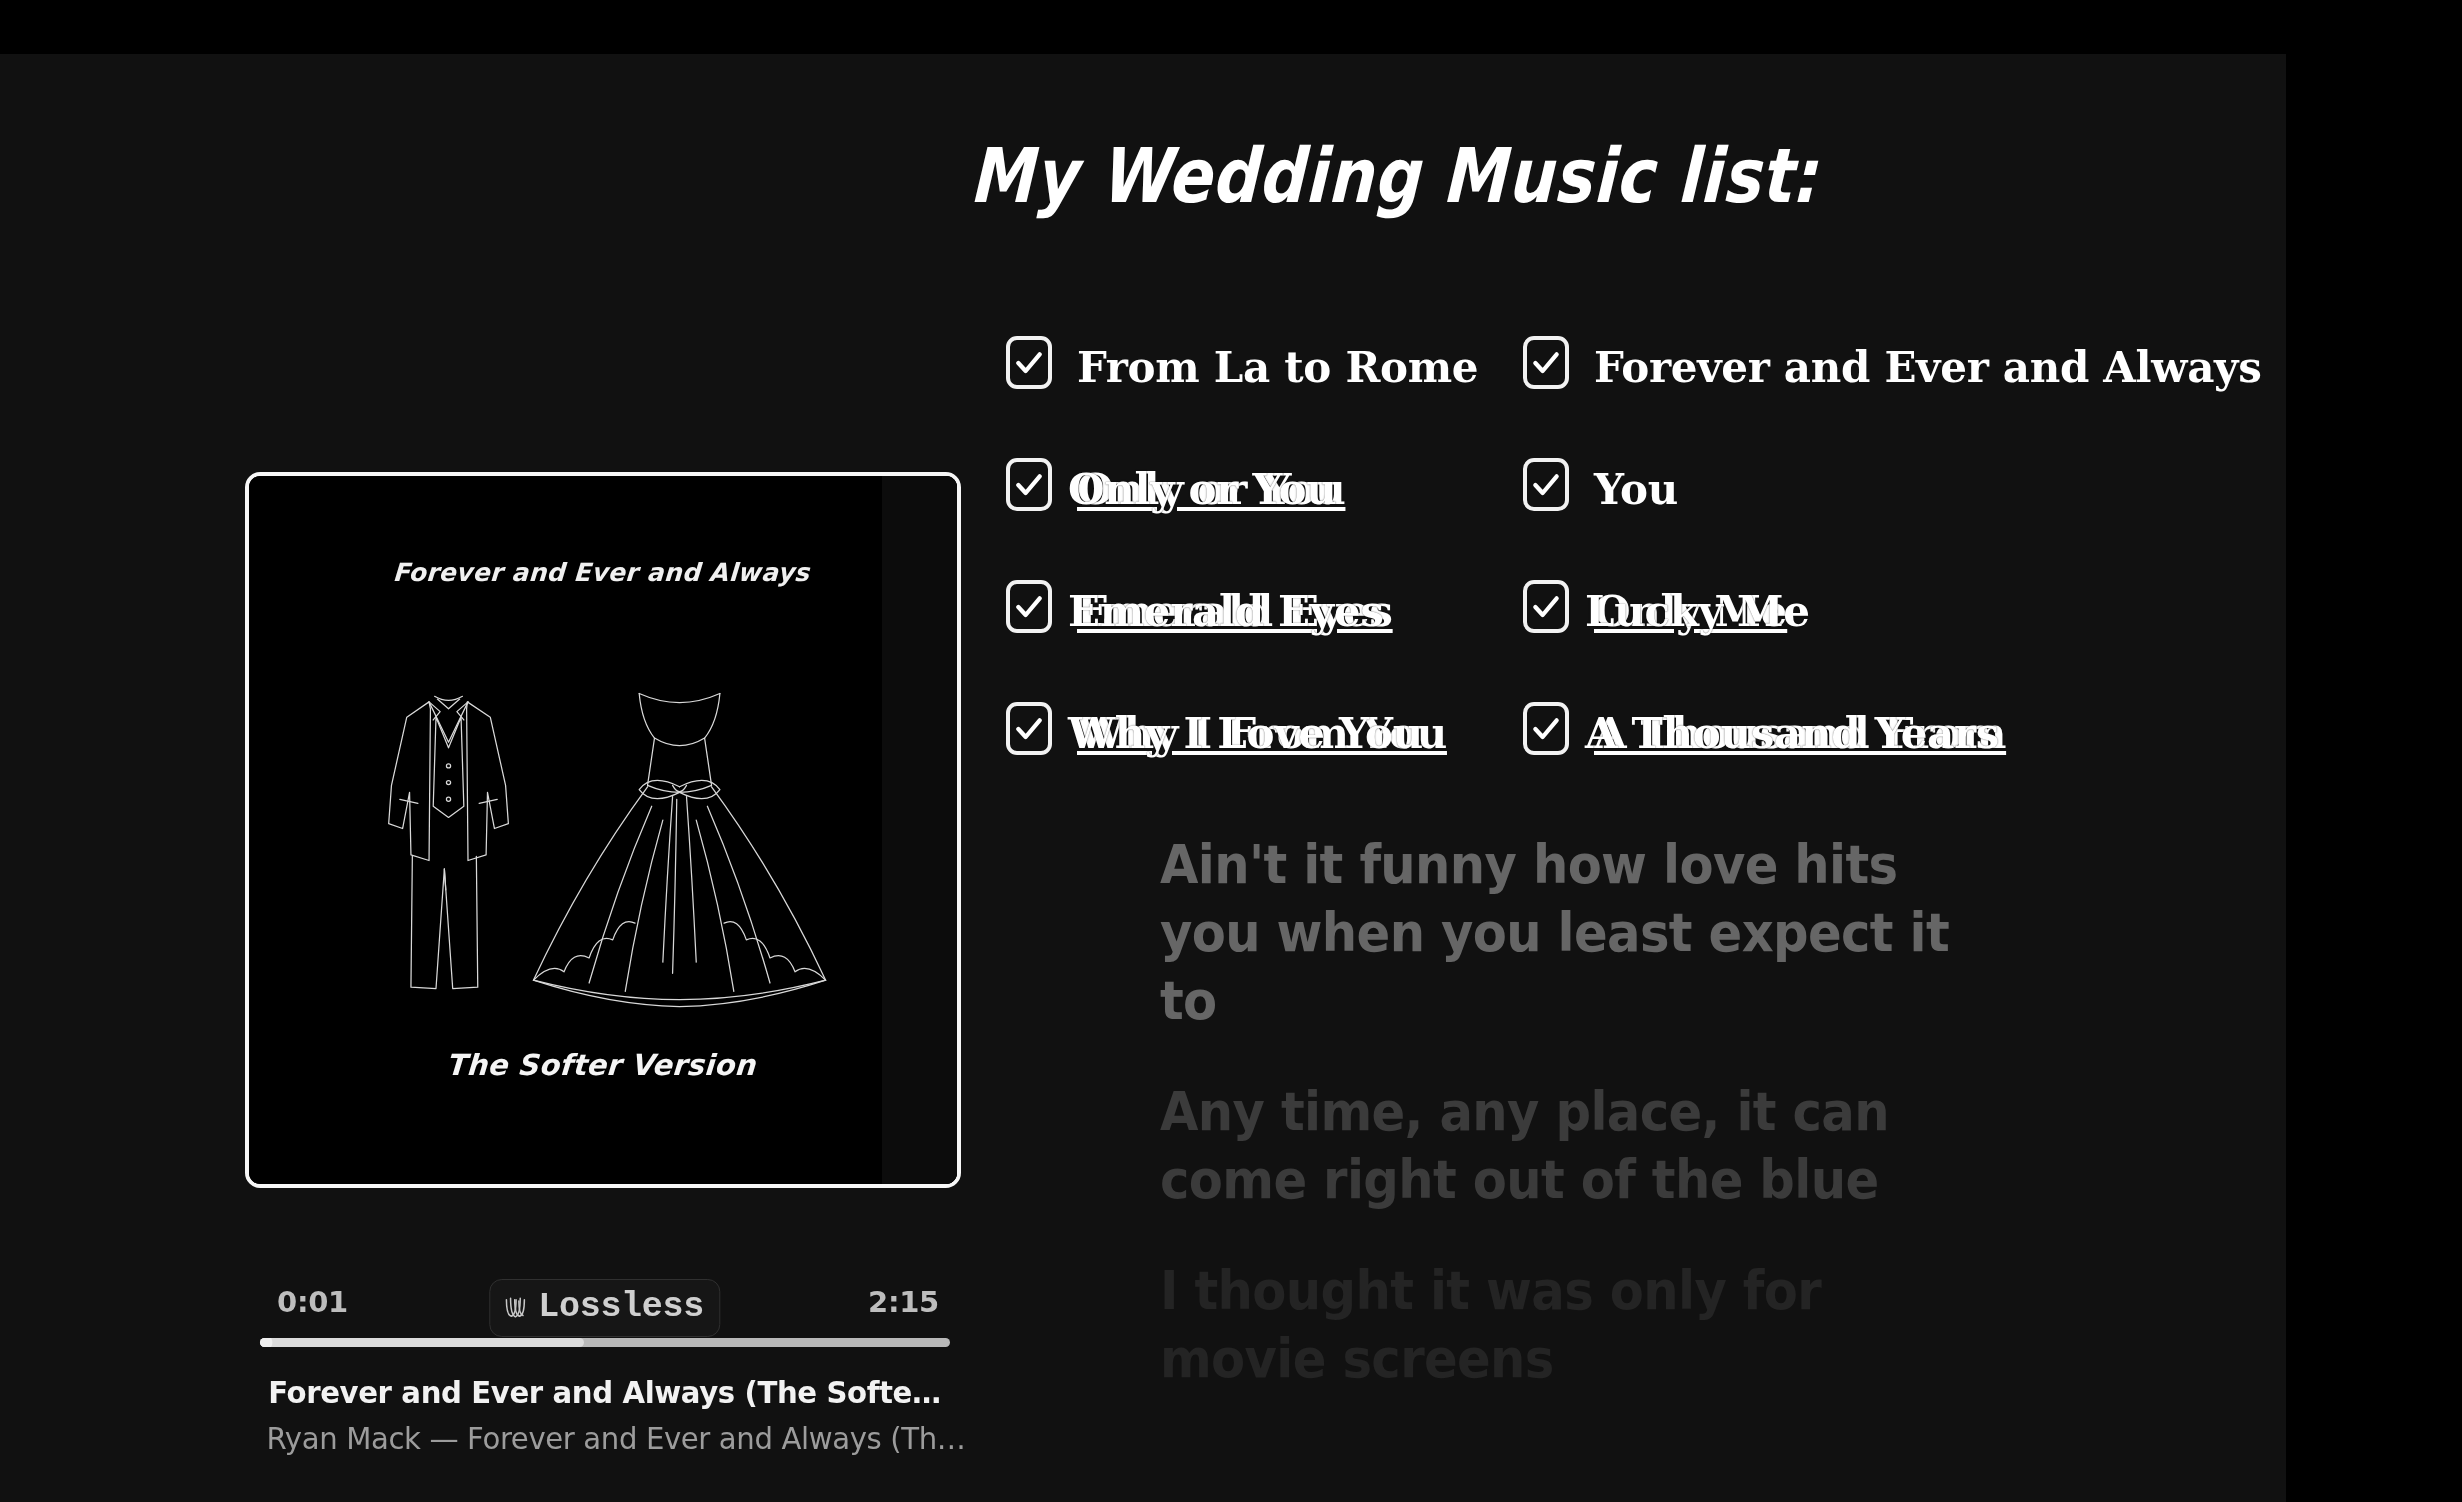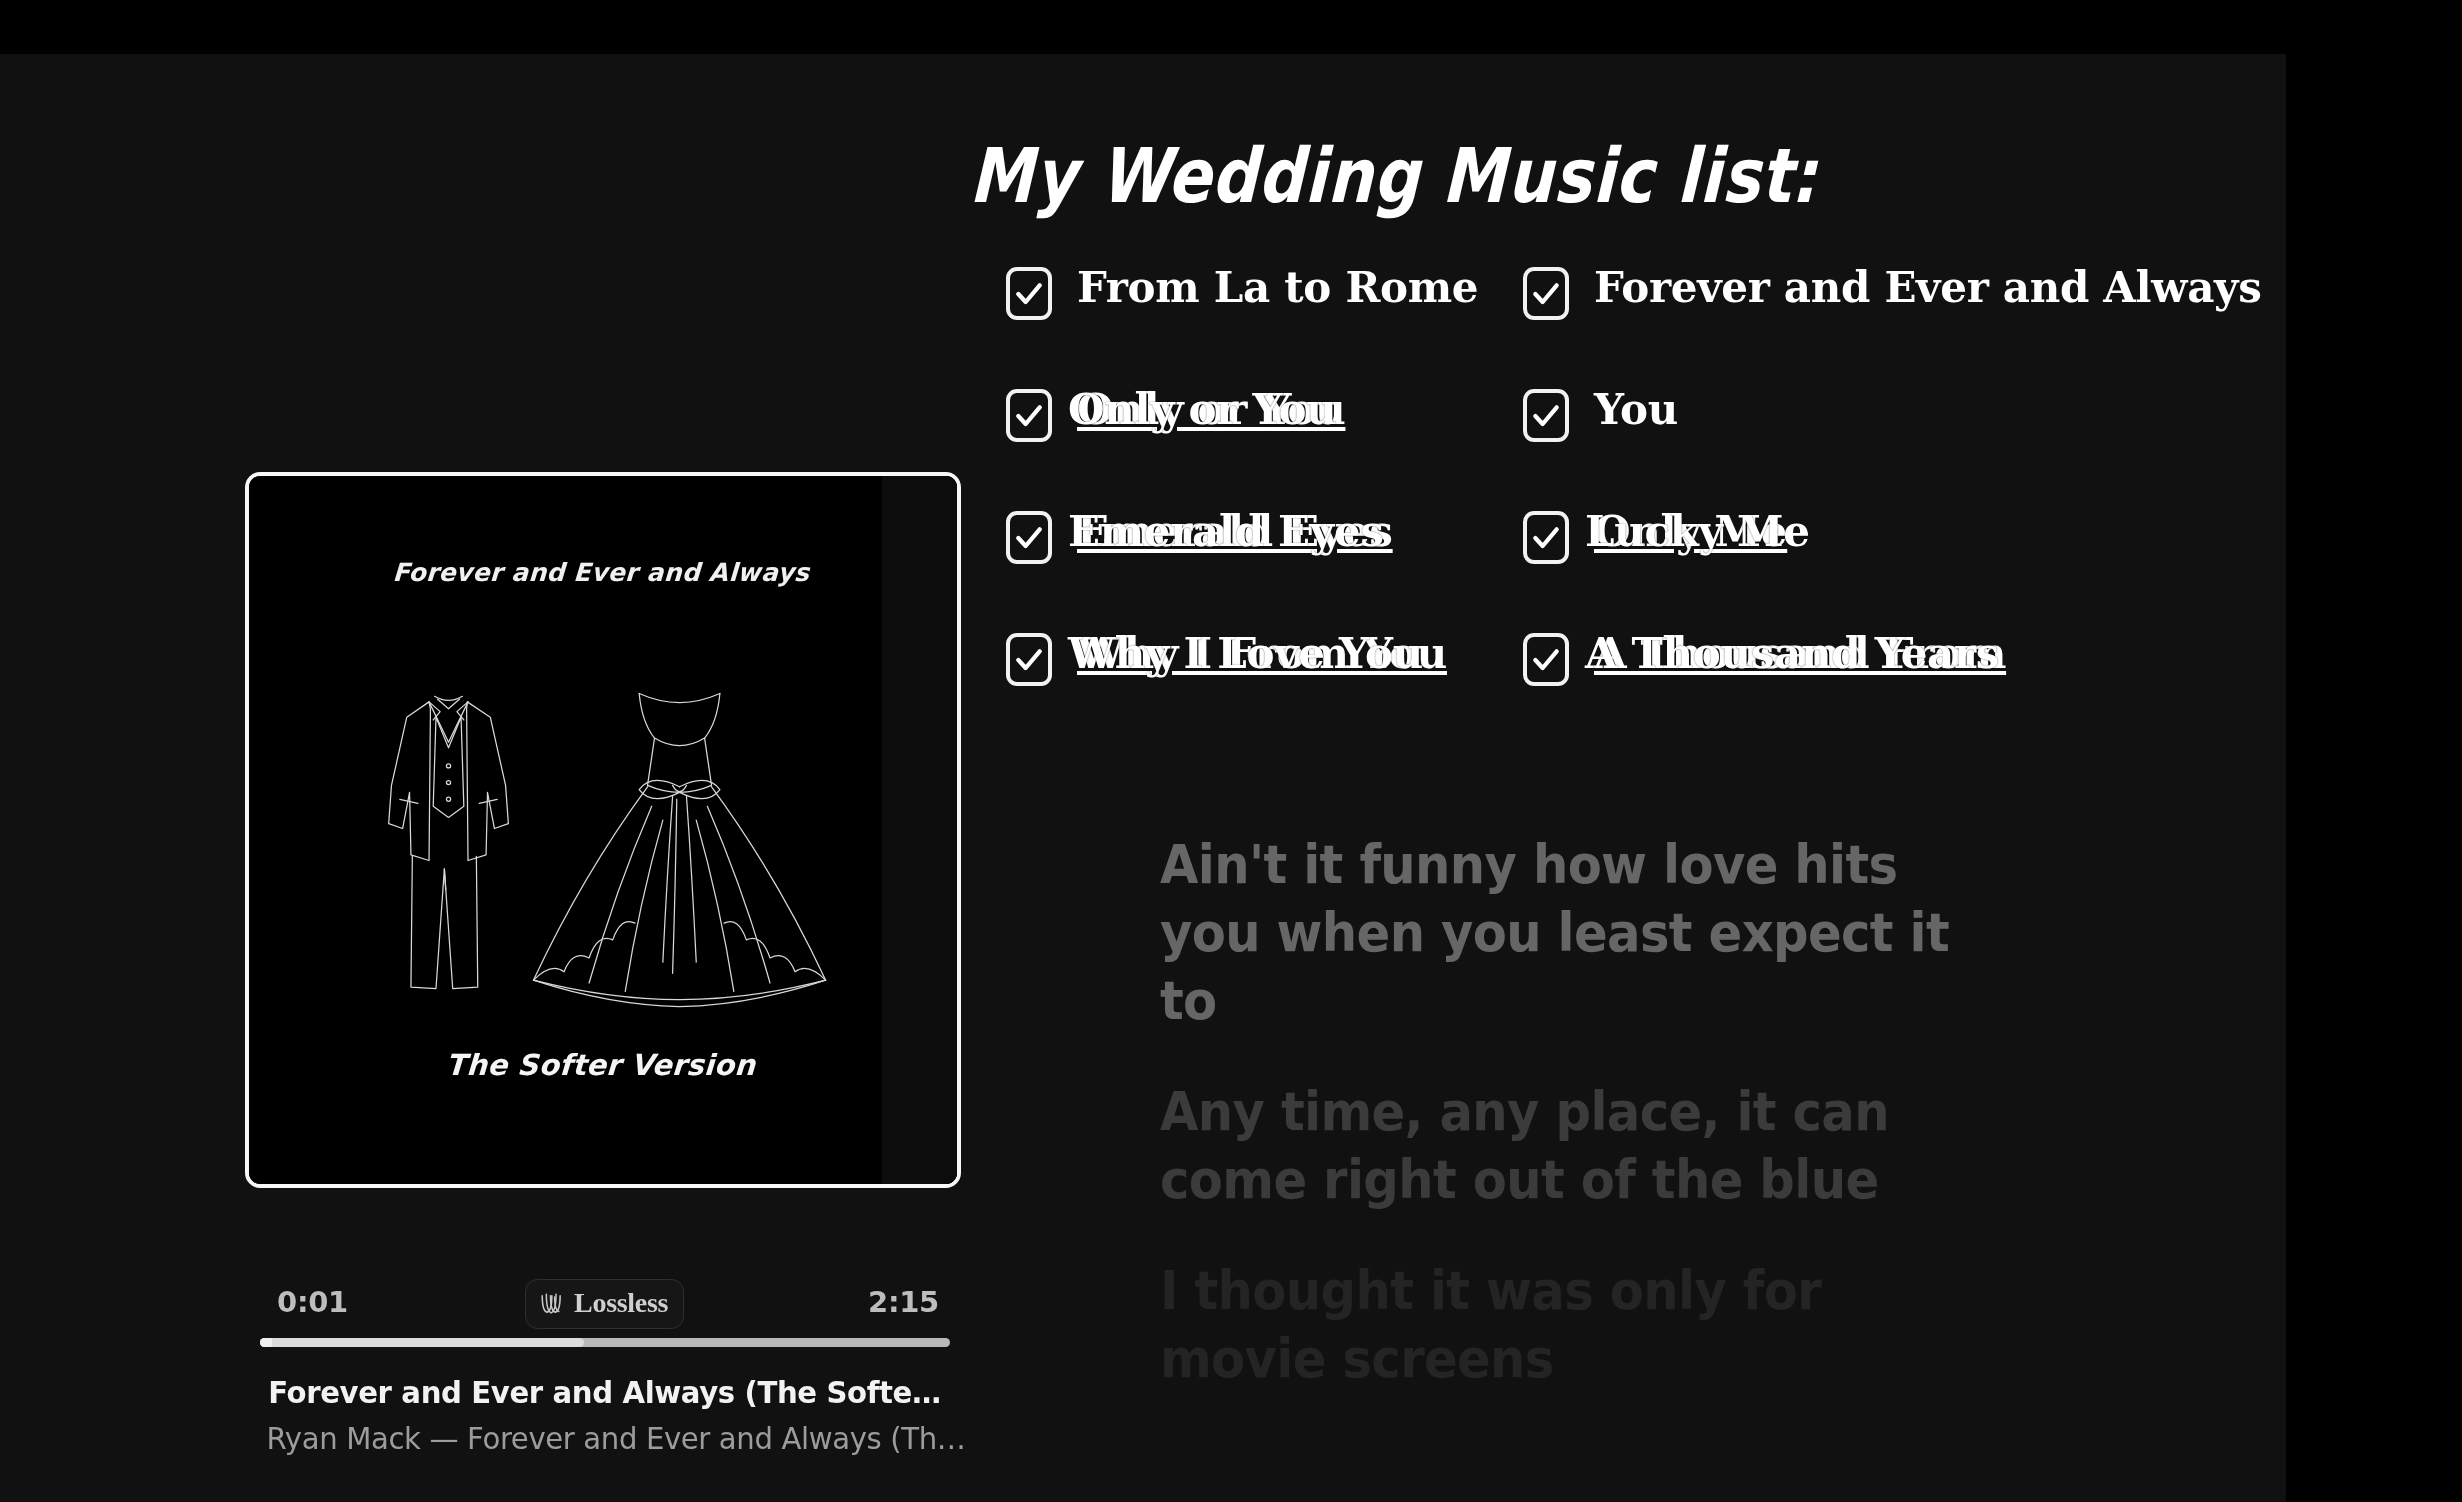--- a/index.html
+++ b/index.html
@@ -71,21 +71,21 @@
     top: 213px;
     width: 1282px;
   }
   .check-row {
     display: flex;
     align-items: flex-start;
     margin-bottom: 0;
   }
   .check-col {
     display: flex;
-    align-items: flex-start;
+    align-items: flex-end;
     height: 122px;
   }
   .check-col.left  { width: 517px; }
   .check-col.right { width: 759px; }
 
   .checkbox {
     position: relative;
     width: 46px;
     height: 53px;
     border: 4.9px solid #f2f2f2;
@@ -234,22 +234,22 @@
     transform: translateX(-50%);
     display: flex;
     align-items: center;
     gap: 7px;
     padding: 7px 15.3px 8.4px 12.5px;
     border: 1.4px solid #303030;
     border-radius: 12.5px;
     background: #161616;
   }
   .lossless-badge .txt {
-    font-family: Liberation Serif, serif;
-    font-size: 28px;
+    font-family: Liberation Mono, monospace;
+    font-size: 35px;
     font-weight: 700;
     color: #cfcfcf;
     letter-spacing: -0.3px;
   }
   .lossless-badge svg { width: 29px; height: 26.5px; display:block; }
 
   .progress-track {
     position: relative;
     margin: 12.5px 14px 0 15.3px;
     height: 9.8px;

